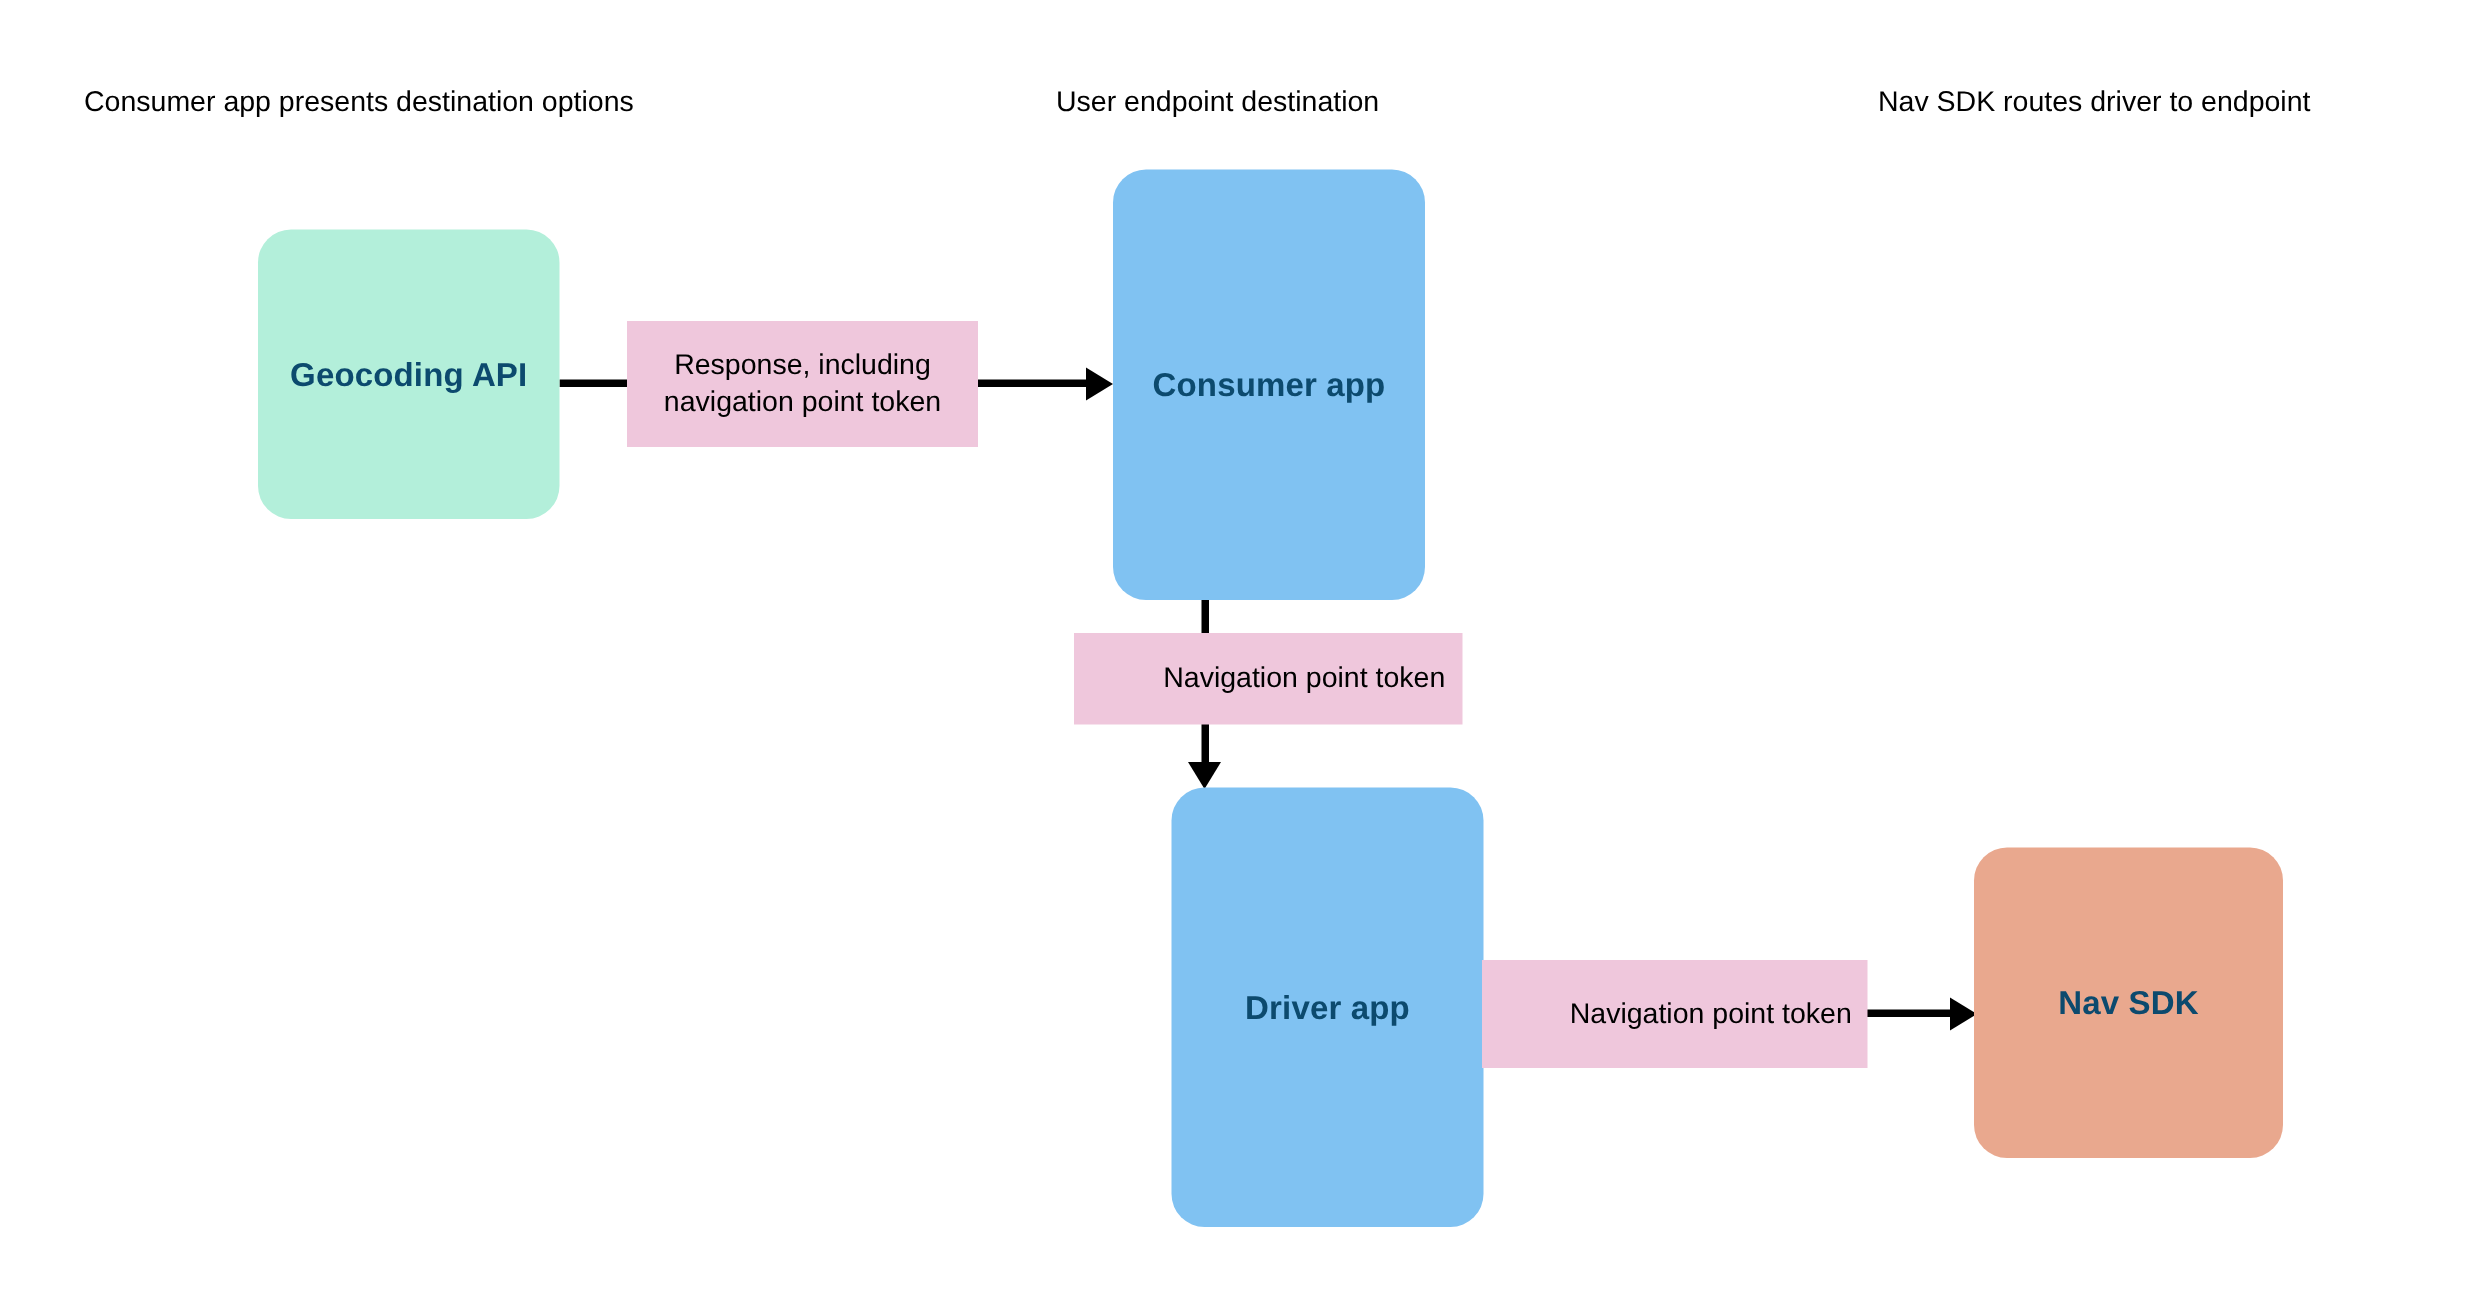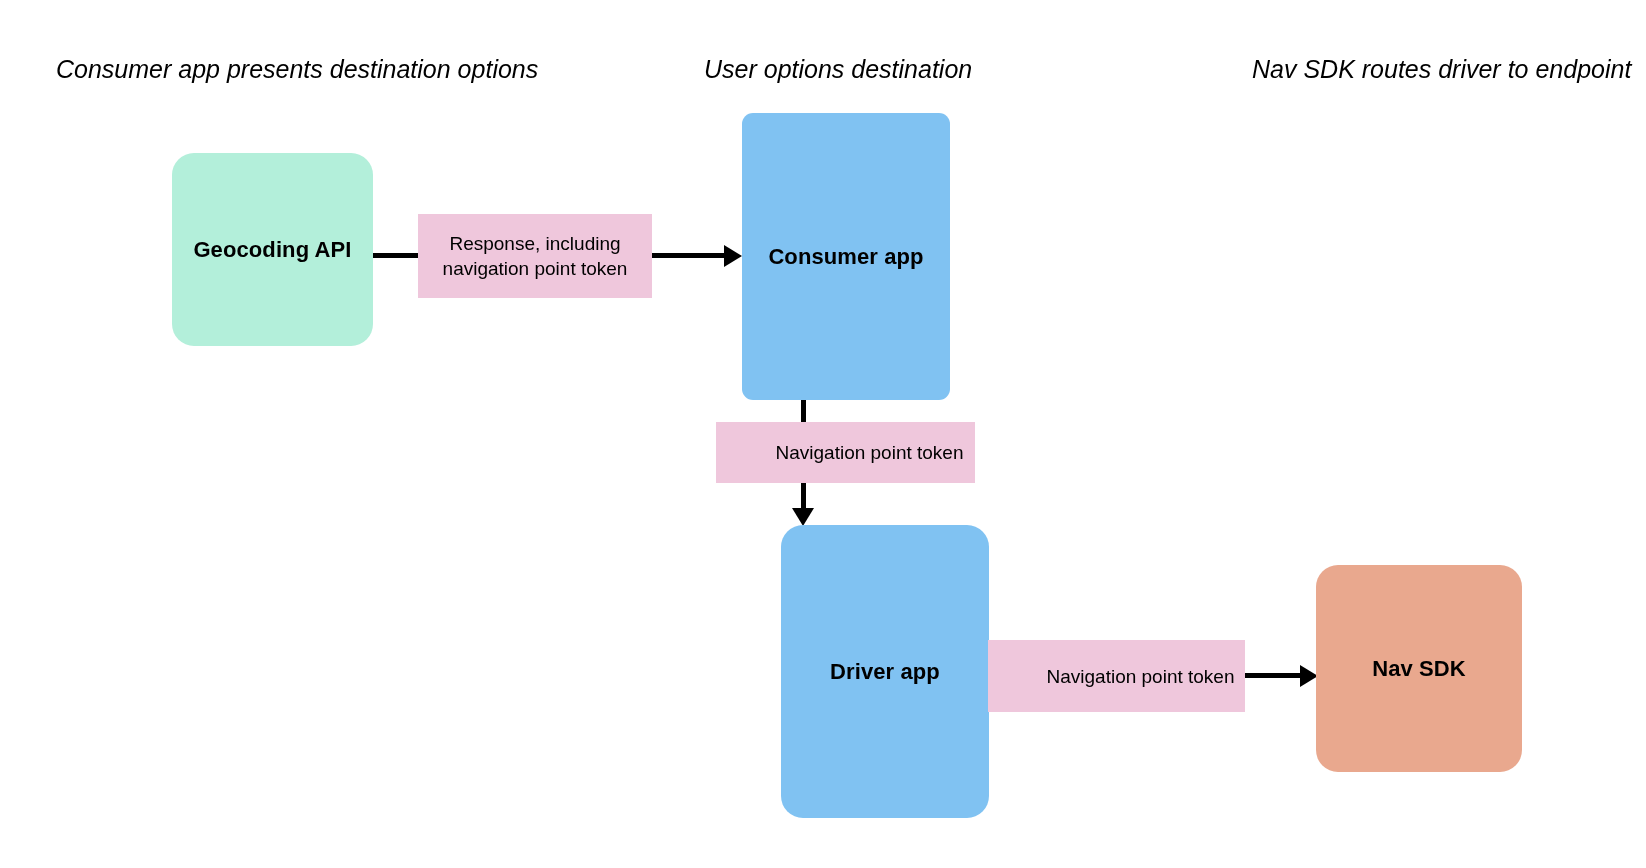--- a/index.html
+++ b/index.html
@@ -14,58 +14,56 @@
   #canvas {
     position: relative;
     width: 1646px;
     height: 868px;
     background: #ffffff;
     overflow: hidden;
   }
   
   .col-header {
     position: absolute;
-    font-size: 25px;
+    font-size: 19px;
     line-height: 26px;
     color: #000000;
     white-space: nowrap;
     font-weight: 400;
-    font-style: italic;
   }
   #hdr-0 { left: 56px;   top: 56px; }
   #hdr-1 { left: 704px;  top: 56px; }
   #hdr-2 { left: 1208px; top: 56px; margin-left: 44px; }
 
   
   .node {
     position: absolute;
     border-radius: 22px;
     display: flex;
     align-items: center;
     justify-content: center;
     text-align: center;
     box-sizing: border-box;
   }
   .node .node-label {
     font-size: 22px;
     font-weight: bold;
-    color: #000000;
+    color: #0c4a6e;
     letter-spacing: .1px;
     text-align: right;
   }
   #node-geocoding {
     left: 172px; top: 153px;
     width: 201px; height: 193px;
     background: #b3efda;
   }
   #node-consumer {
     left: 742px; top: 113px;
     width: 208px; height: 287px;
     background: #80c2f2;
-    border-radius: 11px;
   }
   #node-driver {
     left: 781px; top: 525px;
     width: 208px; height: 293px;
     background: #80c2f2;
   }
   #node-navsdk {
     left: 1316px; top: 565px;
     width: 206px; height: 207px;
     background: #e9a88e;
@@ -140,21 +138,21 @@
   
   #conn-label-navsdk   { left: 1244px; top: 673px; width: 58px; }
   #arrow-to-navsdk     { left: 1300px; top: 665px; }
 </style>
 </head>
 <body>
 
 <div id="canvas">
 
   <div id="hdr-0" class="col-header">Consumer app presents destination options</div>
-  <div id="hdr-1" class="col-header">User options destination</div>
+  <div id="hdr-1" class="col-header">User endpoint destination</div>
   <div id="hdr-2" class="col-header">Nav SDK routes driver to endpoint</div>
 
   <div id="conn-geo-label" class="h-line"></div>
   <div id="conn-label-consumer" class="h-line"></div>
   <div id="arrow-to-consumer" class="arrow-right"></div>
 
   <div id="conn-consumer-label" class="v-line"></div>
   <div id="conn-label-driver" class="v-line"></div>
   <div id="arrow-to-driver" class="arrow-down"></div>
 

